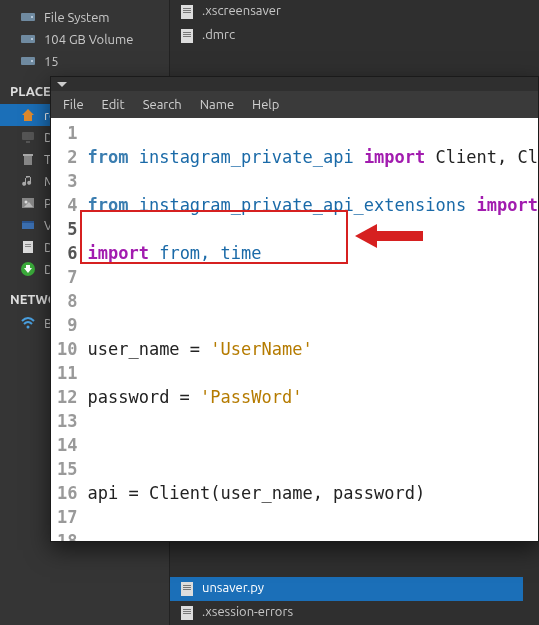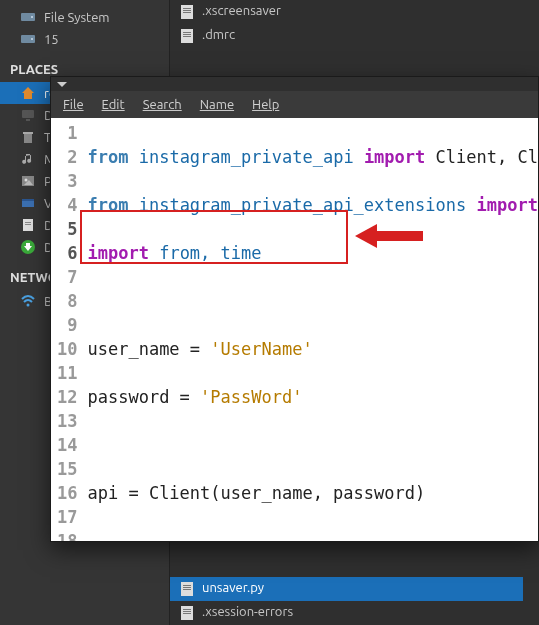--- a/index.html
+++ b/index.html
@@ -74,21 +74,20 @@
     width: 0; height: 0;
     border-left: 5px solid transparent;
     border-right: 5px solid transparent;
     border-top: 5px solid #ccc;
   }
   .ed-menubar {
     display: flex;
     gap: 2px;
     background: #3a3a3a;
     padding: 3px 4px 4px 4px;
-    text-decoration: underline;
   }
   .ed-menu-item {
     padding: 3px 8px;
     color: #d0d0d0;
     border-radius: 2px;
   }
   .ed-body {
     flex: 1;
     background: #fff;
     display: flex;
@@ -142,20 +141,27 @@
 <body>
 
 <div class="fm">
   <div class="fm-side">
     <div class="fm-item">
       <svg class="fm-icon" viewBox="0 0 16 16">
           <rect x="1" y="4" width="14" height="8" fill="#6f8aa0" rx="1"></rect>
           <circle cx="12" cy="8" r="1" fill="#cde"></circle>
         </svg>
       <span>File System</span>
+    </div>
+    <div class="fm-item">
+      <svg class="fm-icon" viewBox="0 0 16 16">
+          <rect x="1" y="4" width="14" height="8" fill="#6f8aa0" rx="1"></rect>
+          <circle cx="12" cy="8" r="1" fill="#cde"></circle>
+        </svg>
+      <span>104 GB Volume</span>
     </div>
     <div class="fm-item">
       <svg class="fm-icon" viewBox="0 0 16 16">
           <rect x="1" y="4" width="14" height="8" fill="#6f8aa0" rx="1"></rect>
           <circle cx="12" cy="8" r="1" fill="#cde"></circle>
         </svg>
       <span>15</span>
     </div>
 
     <div class="fm-side-header" style="margin-top:8px">PLACES</div>

